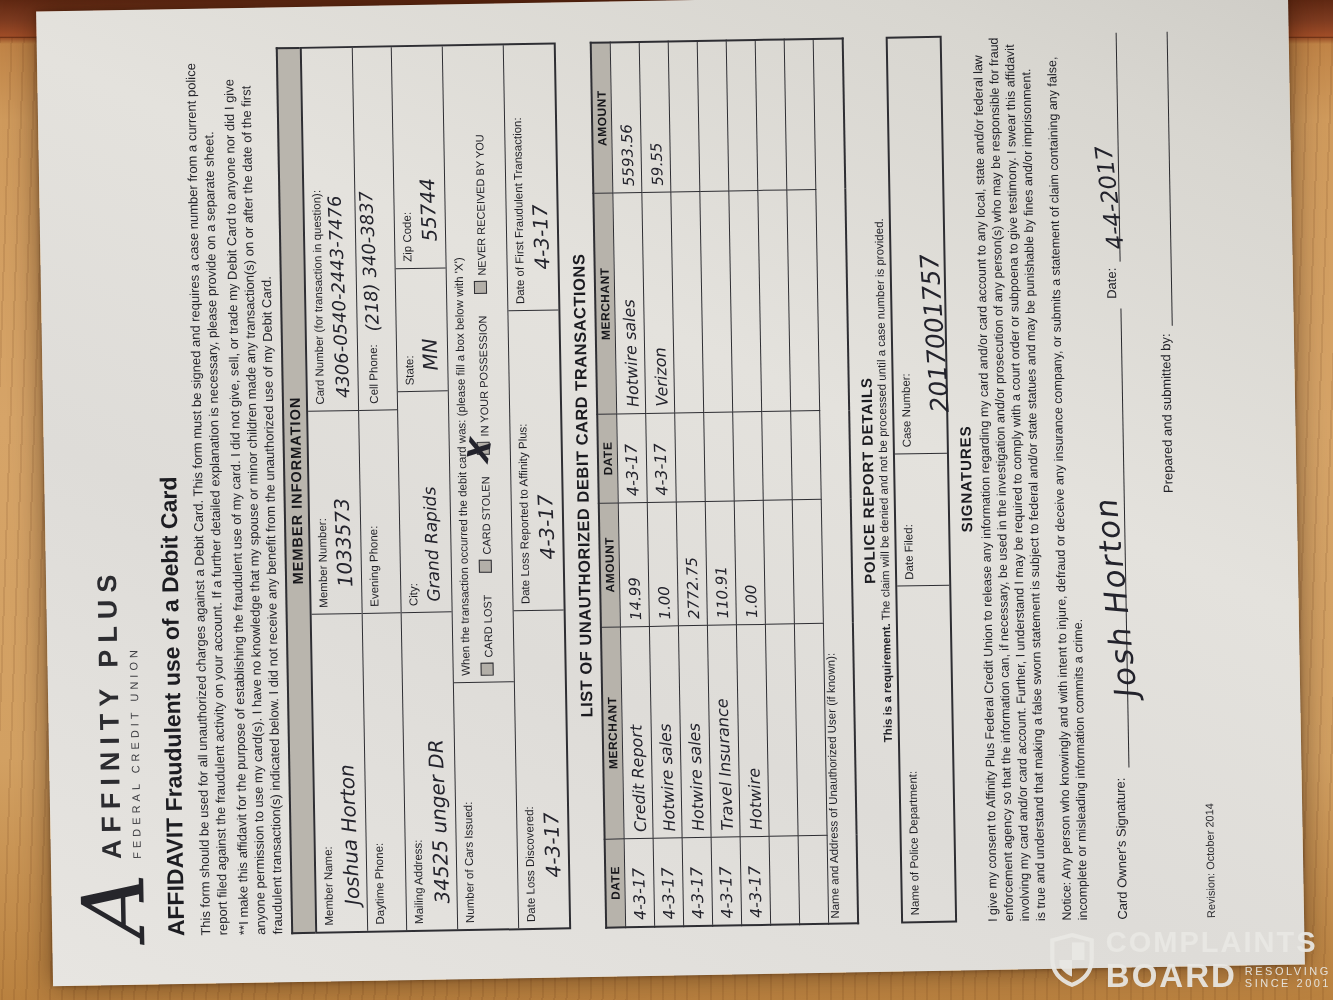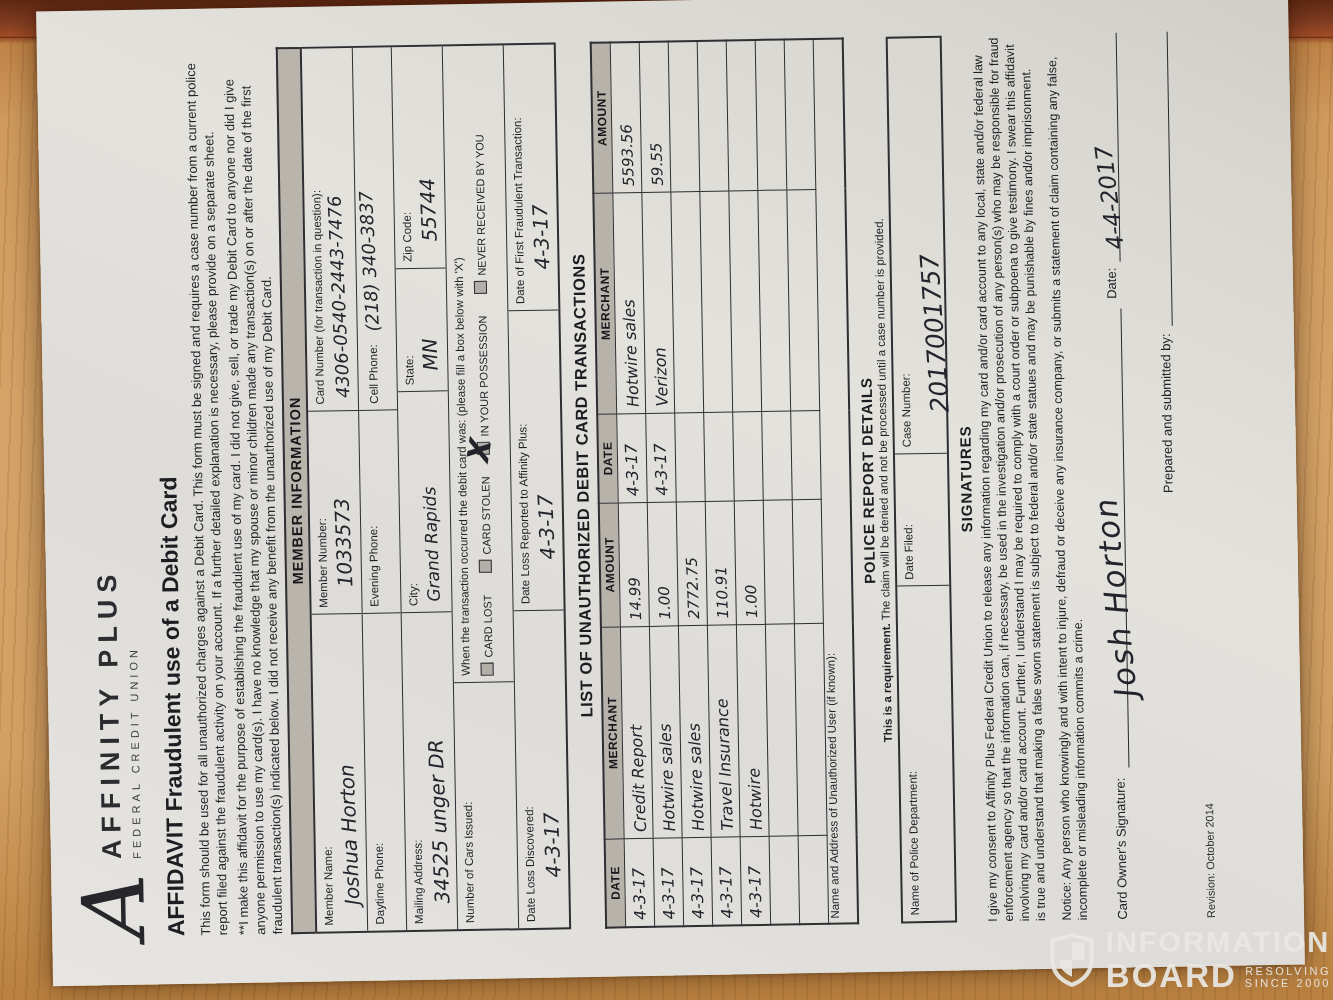--- a/index.html
+++ b/index.html
@@ -71,21 +71,21 @@
   .datewrap{display:flex;align-items:flex-end;gap:6px;width:30%;}
   .prepared{display:flex;align-items:flex-end;gap:8px;margin:24px 0 0 auto;width:52%;font-size:13px;}
   .revision{font-size:11px;margin-top:22px;color:#2a2a2e;}
   
   .watermark{position:absolute;right:2px;bottom:8px;display:flex;align-items:center;gap:10px;
     color:#e9e8e4;opacity:.93;}
   .wm-text{line-height:1;}
   .wm-l1{font-size:29px;font-weight:bold;letter-spacing:2px;}
   .wm-row2{display:flex;align-items:flex-end;gap:8px;margin-top:2px;}
   .wm-board{font-size:33px;font-weight:bold;letter-spacing:2px;}
-  .wm-sub{display:flex;flex-direction:column;font-size:11px;letter-spacing:2.5px;line-height:1.15;padding-bottom:2px;text-align:right;}
+  .wm-sub{display:flex;flex-direction:column;font-size:11px;letter-spacing:2.5px;line-height:1.15;padding-bottom:2px;}
 </style>
 </head>
 <body>
 
 <div class="scene">
   <div class="wood-band"></div>
 
   <div id="paper">
     <div class="doc">
 
@@ -364,23 +364,23 @@
     </div>
   </div>
 
   <div class="watermark">
     <svg width="48" height="56" viewBox="0 0 46 54">
       <path d="M23 3 L42 8 V26 C42 40 33 47 23 51 C13 47 4 40 4 26 V8 Z" fill="none" stroke="#e9e8e4" stroke-width="4"></path>
       <path d="M23 10 H35 V27 H23 Z" fill="#e9e8e4"></path>
       <path d="M11 27 H23 V43 C18 41 13 37 11 32 Z" fill="#e9e8e4"></path>
     </svg>
     <div class="wm-text">
-      <div class="wm-l1">INFORMATION</div>
+      <div class="wm-l1">COMPLAINTS</div>
       <div class="wm-row2">
         <span class="wm-board">BOARD</span>
         <span class="wm-sub">
           <span>RESOLVING</span>
-          <span>SINCE 2000</span>
+          <span>SINCE 2001</span>
         </span>
       </div>
     </div>
   </div>
 </div>
 
 </body></html>

